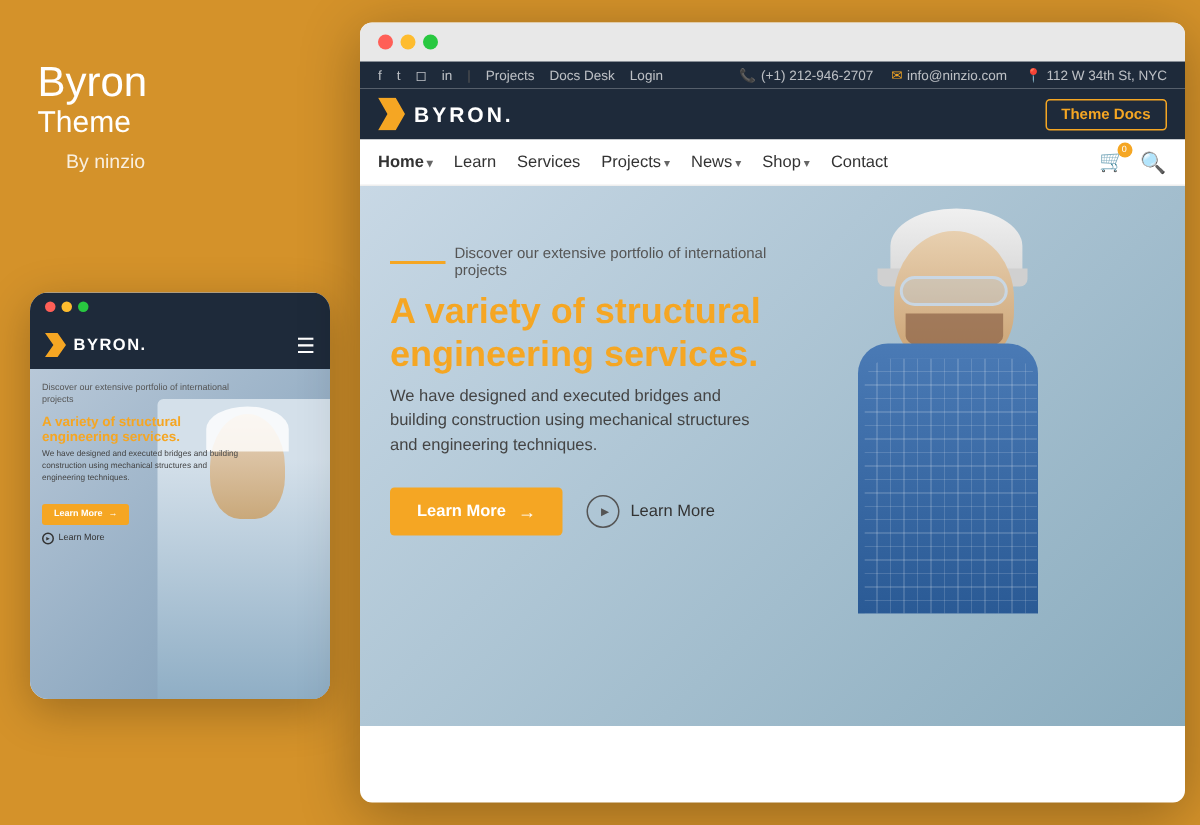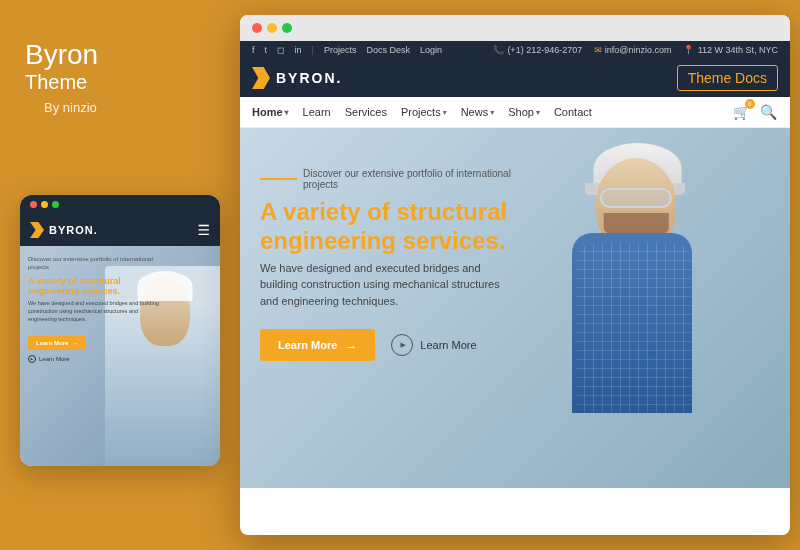--- a/index.html
+++ b/index.html
@@ -270,22 +270,22 @@
     .nav-logo-text {
       color: #fff;
       font-weight: 800;
       font-size: 14px;
       letter-spacing: 2px;
     }
     .nav-theme-docs-btn {
       background: transparent;
       border: 1.5px solid #F5A623;
       color: #F5A623;
-      font-size: 14px;
-      font-weight: 400;
+      font-size: 10px;
+      font-weight: 700;
       padding: 4px 10px;
       border-radius: 3px;
       cursor: pointer;
     }
 
     
     .page-nav {
       background: #fff;
       padding: 6px 12px;
       display: flex;

